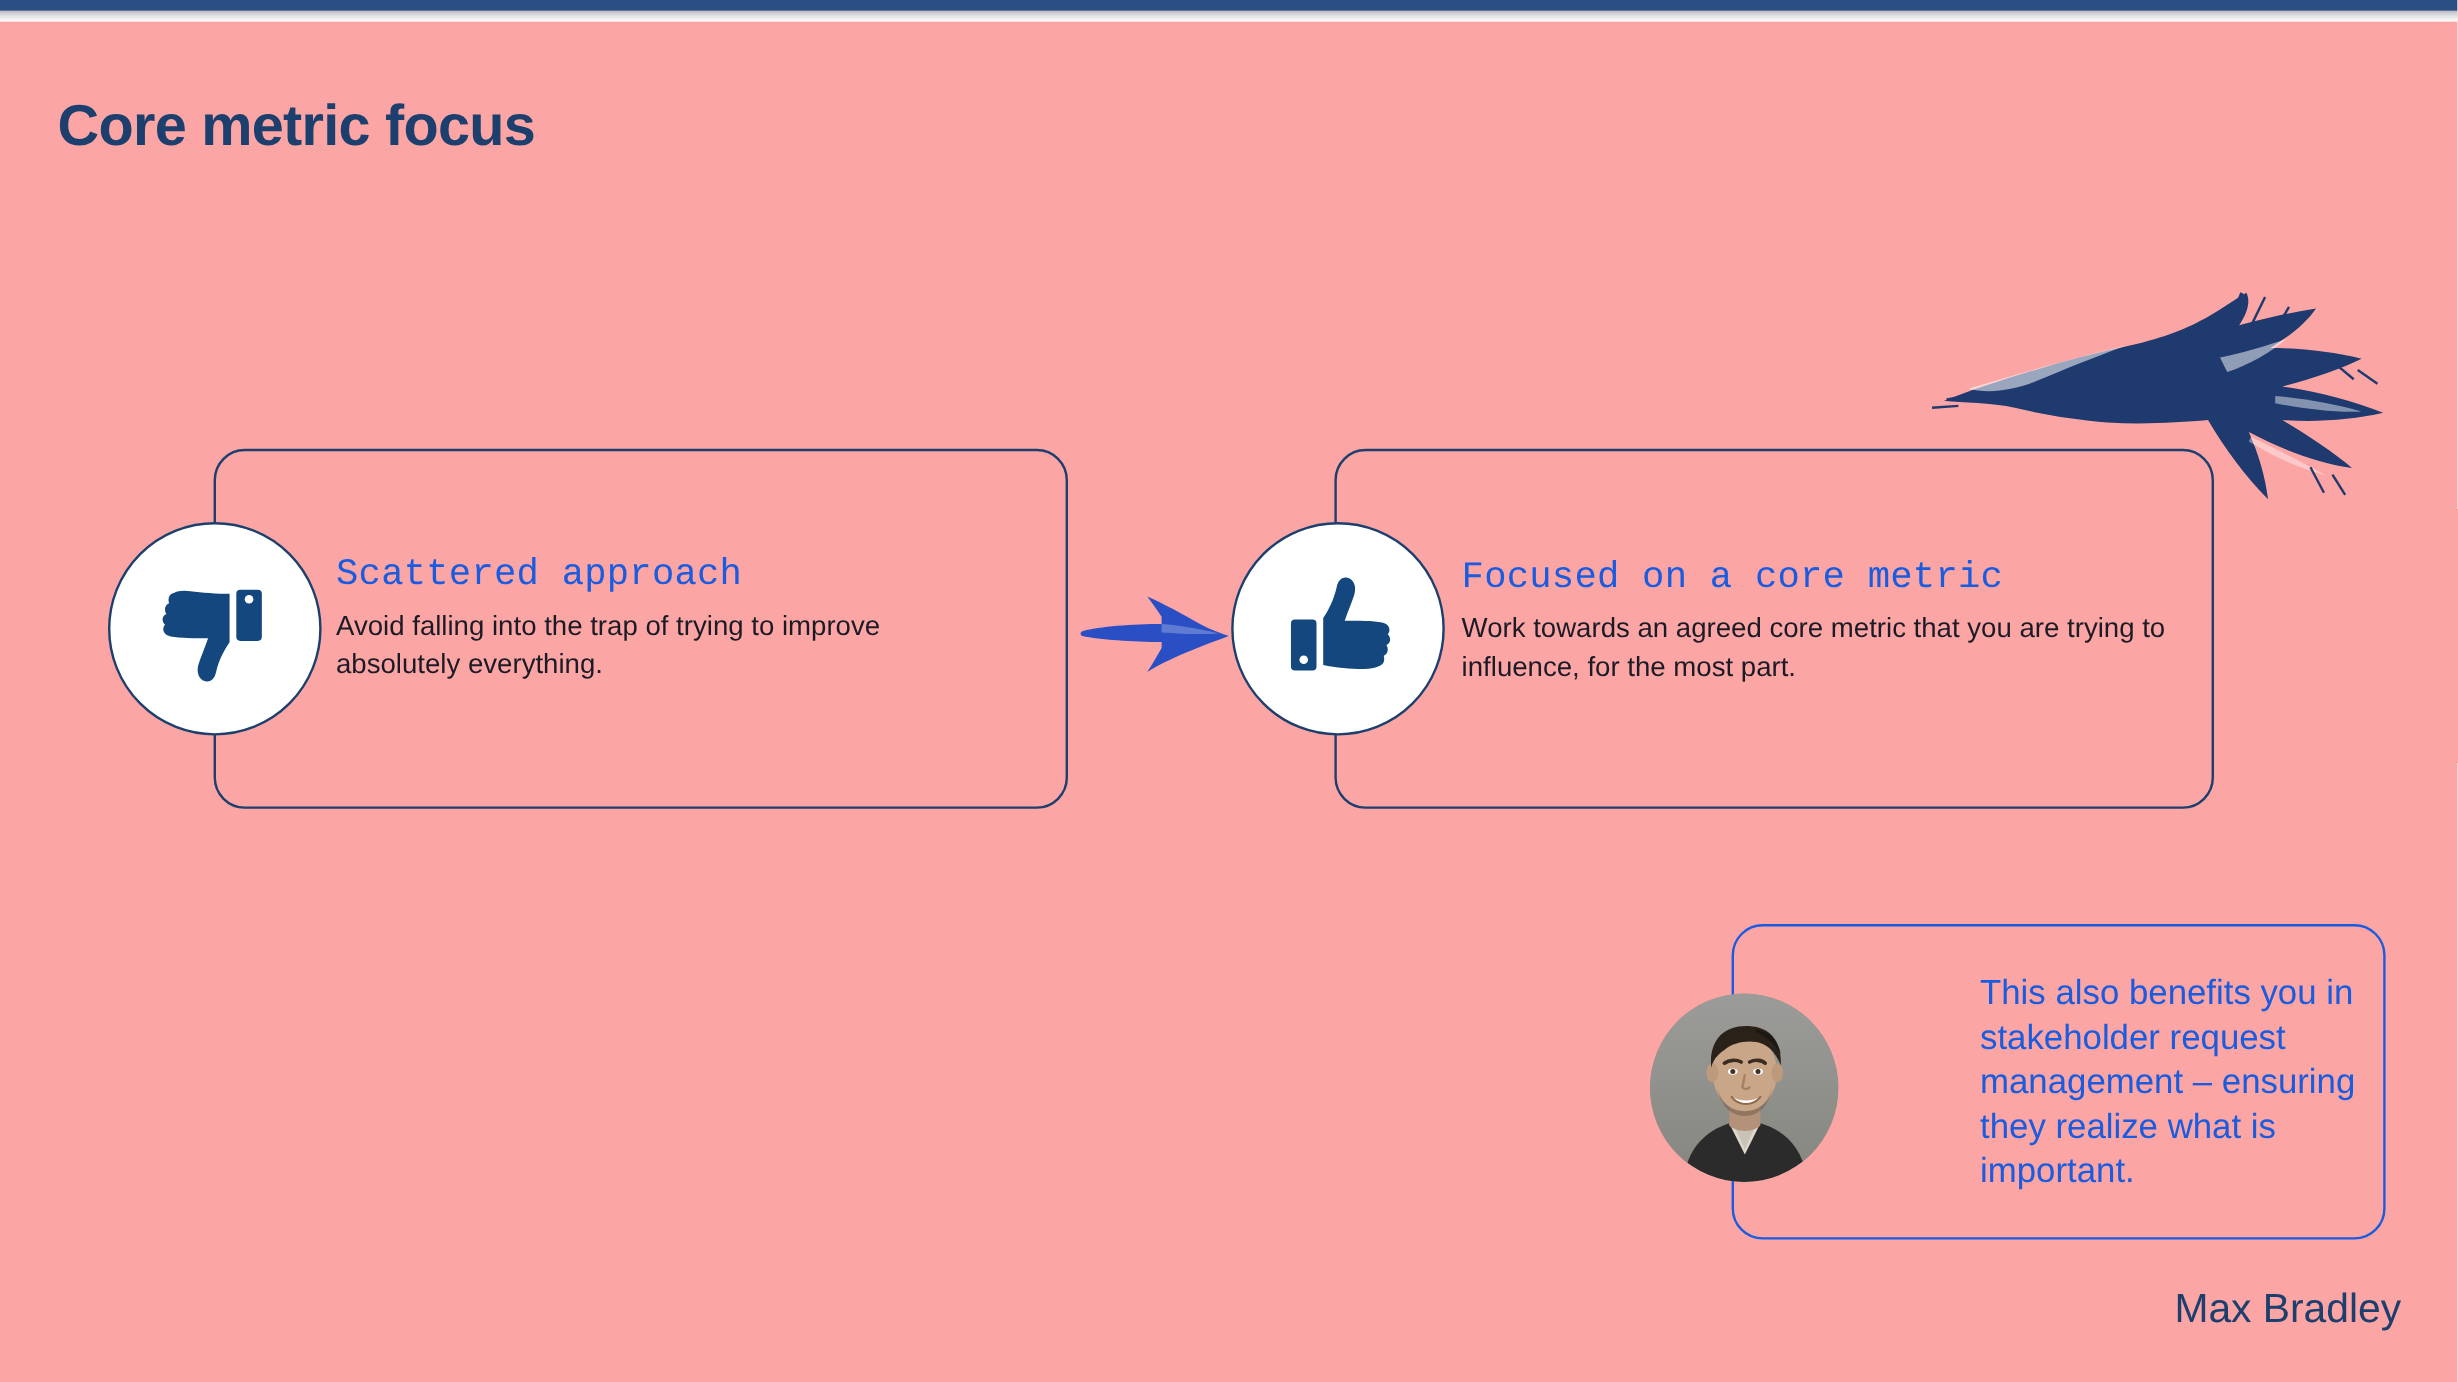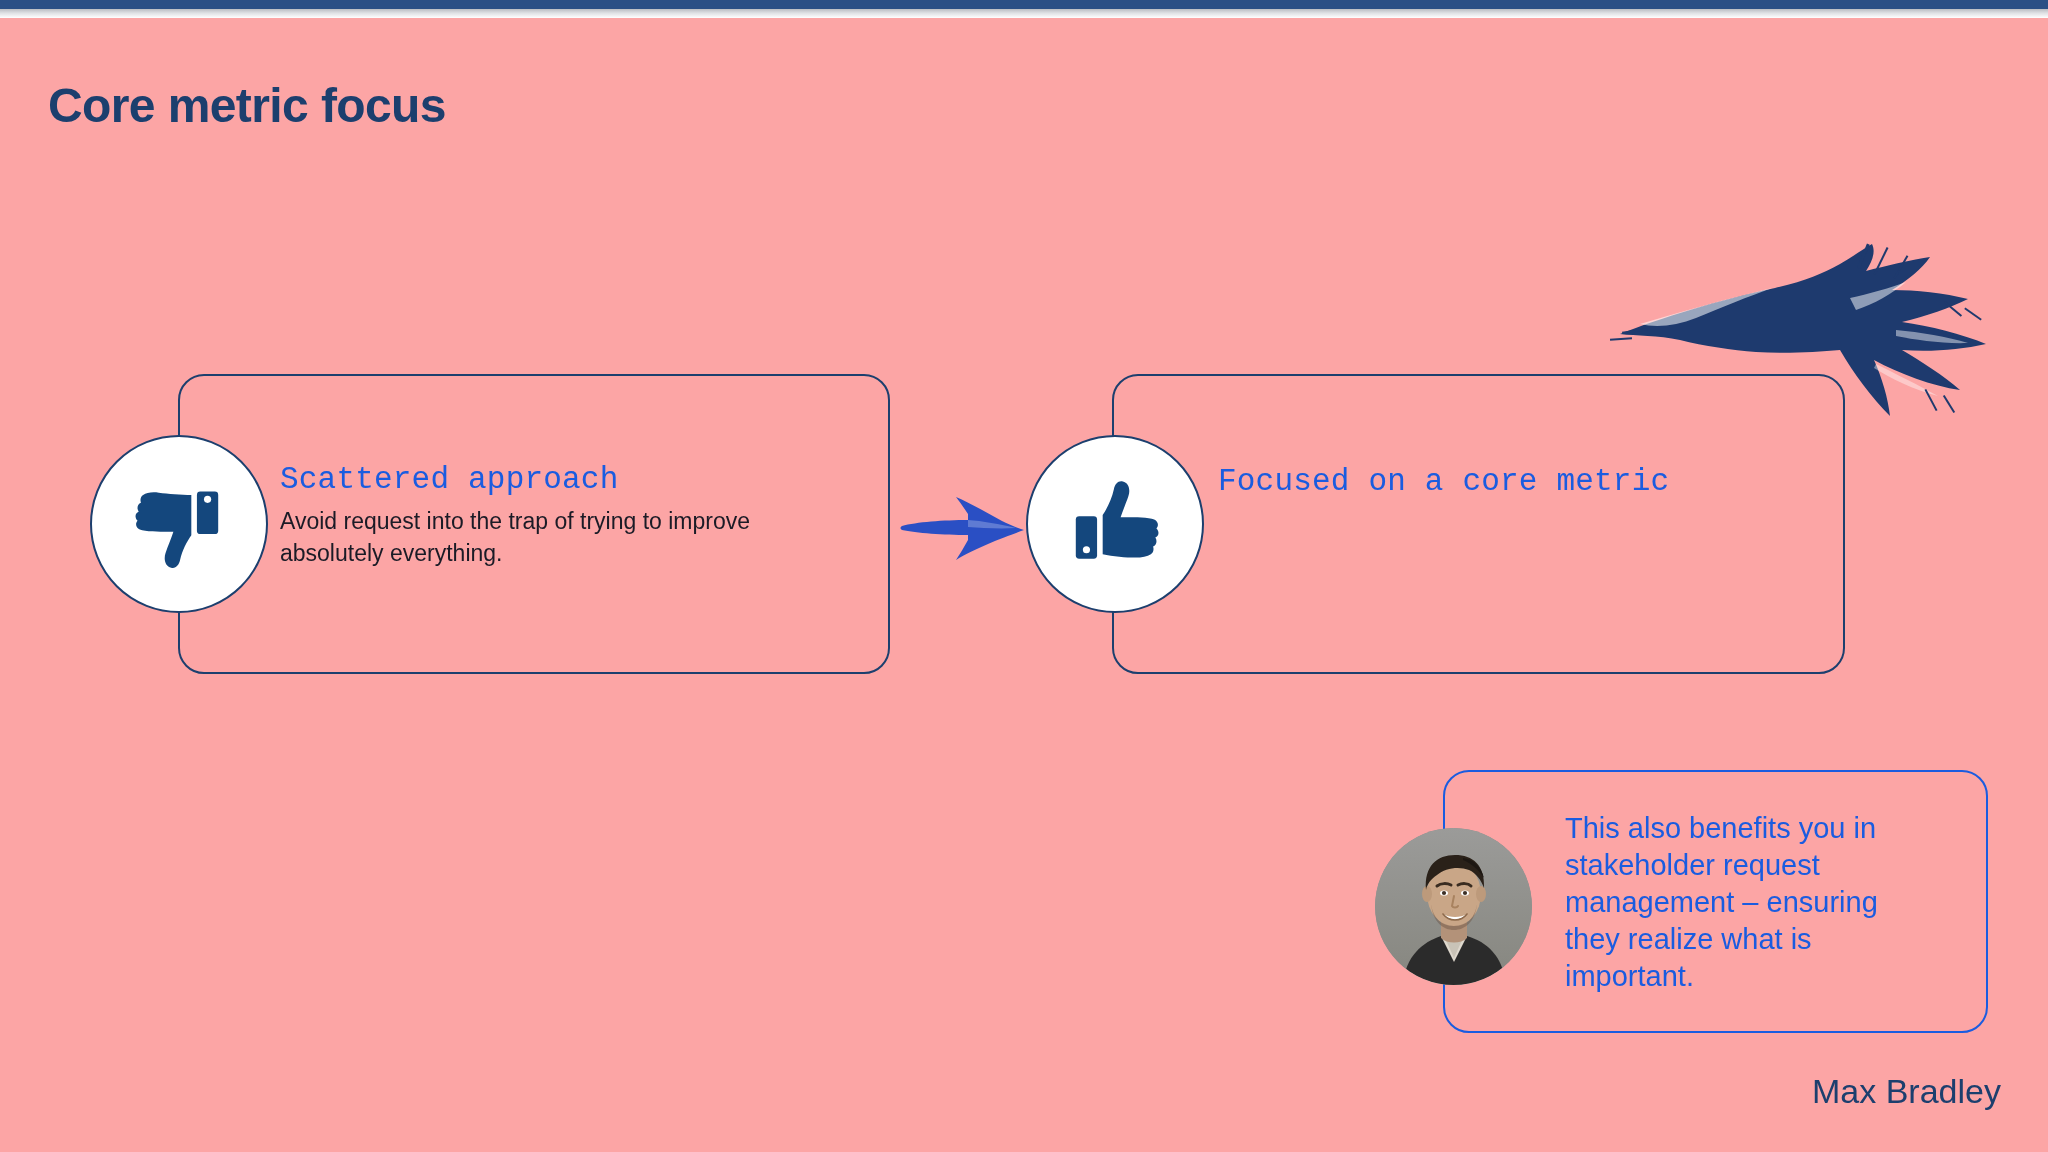--- a/index.html
+++ b/index.html
@@ -145,21 +145,21 @@
     top: 828px;
     width: 157px;
     height: 157px;
     border-radius: 50%;
     overflow: hidden;
     z-index: 5;
     background: #8e8e8e;
   }
   #quote-text {
     position: absolute;
-    left: 1565px;
+    left: 1650px;
     top: 810px;
     width: 360px;
     font-size: 29px;
     line-height: 1.28;
     color: #1a5ce0;
     z-index: 6;
     font-family: "Liberation Sans", sans-serif;
   }
   #quote-author {
     position: absolute;
@@ -216,21 +216,21 @@
                  C 43 63, 40 70, 38 76 C 36 82, 38 88, 43 89 C 47 90, 50 87, 51 82
                  C 53 73, 57 66, 61 60 L 61 24 C 52 24, 40 23, 32 22 C 26 21, 21 22, 18 24 Z"></path>
         <rect x="66" y="21" width="19" height="38" rx="3"></rect>
         <circle cx="75.5" cy="28" r="3.2" fill="#ffffff"></circle>
       </g>
     </svg>
   </div>
 
   <div class="card-text" id="text-scattered">
     <p class="card-heading">Scattered approach</p>
-    <p class="card-body">Avoid request into the trap of trying to improve absolutely everything.</p>
+    <p class="card-body">Avoid falling into the trap of trying to improve absolutely everything.</p>
   </div>
 
   <svg id="flow-arrow" viewBox="0 0 128 72" xmlns="http://www.w3.org/2000/svg">
     <g fill="#2a4fc4">
       <path d="M4 34 C 18 30, 46 28, 70 28 L 70 22 C 66 16, 62 10, 58 5
                C 70 10, 88 20, 104 29 C 112 33, 120 36, 126 38
                C 118 41, 104 46, 90 52 C 78 57, 66 63, 58 68
                C 62 62, 66 55, 70 48 L 70 43 C 46 43, 18 41, 4 38
                C 2 37, 2 35, 4 34 Z"></path>
       <path d="M70 28 C 84 29, 102 32, 118 36 C 102 37, 84 36, 70 35 Z" fill="#ffffff" opacity="0.25"></path>
@@ -247,20 +247,21 @@
                  C 89 48, 89 52, 87 54 C 90 57, 89 61, 86 62 C 88 65, 87 69, 84 70
                  C 85 73, 84 76, 82 77 C 79 79, 74 80, 68 80 C 60 80, 48 79, 39 77 Z"></path>
         <rect x="15" y="43" width="19" height="38" rx="3"></rect>
         <circle cx="24.5" cy="73" r="3.2" fill="#ffffff"></circle>
       </g>
     </svg>
   </div>
 
   <div class="card-text" id="text-focused">
     <p class="card-heading">Focused on a core metric</p>
+    <p class="card-body">Work towards an agreed core metric that you are trying to influence, for the most part.</p>
   </div>
 
   <div id="quote-box"></div>
 
   <div id="quote-avatar">
     <svg width="157" height="157" viewBox="0 0 157 157" xmlns="http://www.w3.org/2000/svg">
       <defs>
         <clipPath id="avatarClip">
             <circle cx="78.5" cy="78.5" r="78.5"></circle>
           </clipPath>

